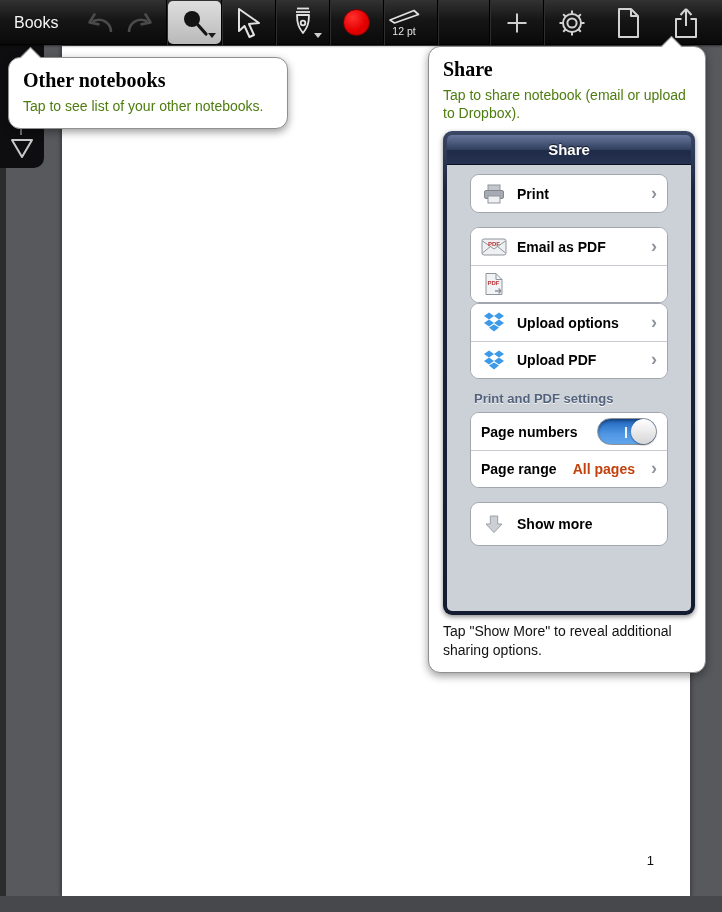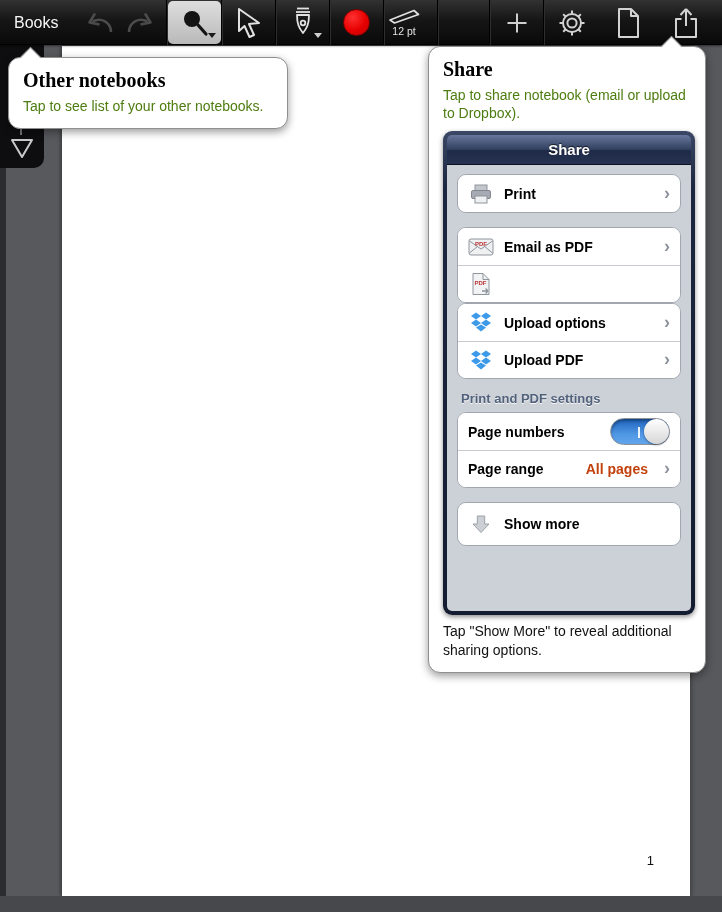--- a/index.html
+++ b/index.html
@@ -84,21 +84,21 @@
     border-radius:9px; padding:4px; overflow:hidden;
     box-shadow:0 2px 5px rgba(0,0,0,.45);
   }
   .pop-nav {
     height:30px; border-radius:5px 5px 0 0;
     background:linear-gradient(#67779c,#31405f 50%,#1e2a47 51%,#263350);
     display:flex; align-items:center; justify-content:center;
     color:#fff; font-weight:bold; font-size:15px; text-shadow:0 -1px 1px rgba(0,0,0,.7);
     border-bottom:1px solid #0c1120;
   }
-  .pop-content { background:#ccd0d7; height:446px; border-radius:0 0 5px 5px; padding:9px 10px; }
+  .pop-content { background:#ccd0d7; height:446px; border-radius:0 0 5px 5px; padding:9px 23px; }
   .group {
     background:#fff; border:1px solid #a2a7af; border-radius:9px; overflow:hidden;
   }
   .row { height:37px; display:flex; align-items:center; padding:0 10px; gap:10px; background:#fff; }
   .row + .row { border-top:1px solid #c7cacf; }
   .row-label { font-weight:bold; font-size:14px; color:#000; }
   .chev { margin-left:auto; color:#8e939c; font-size:18px; font-weight:bold; line-height:1; padding-bottom:2px; }
   .row-icon { width:26px; display:flex; justify-content:center; }
   .section-label {
     color:#52627c; font-weight:bold; font-size:13px; margin:12px 0 6px 4px;

